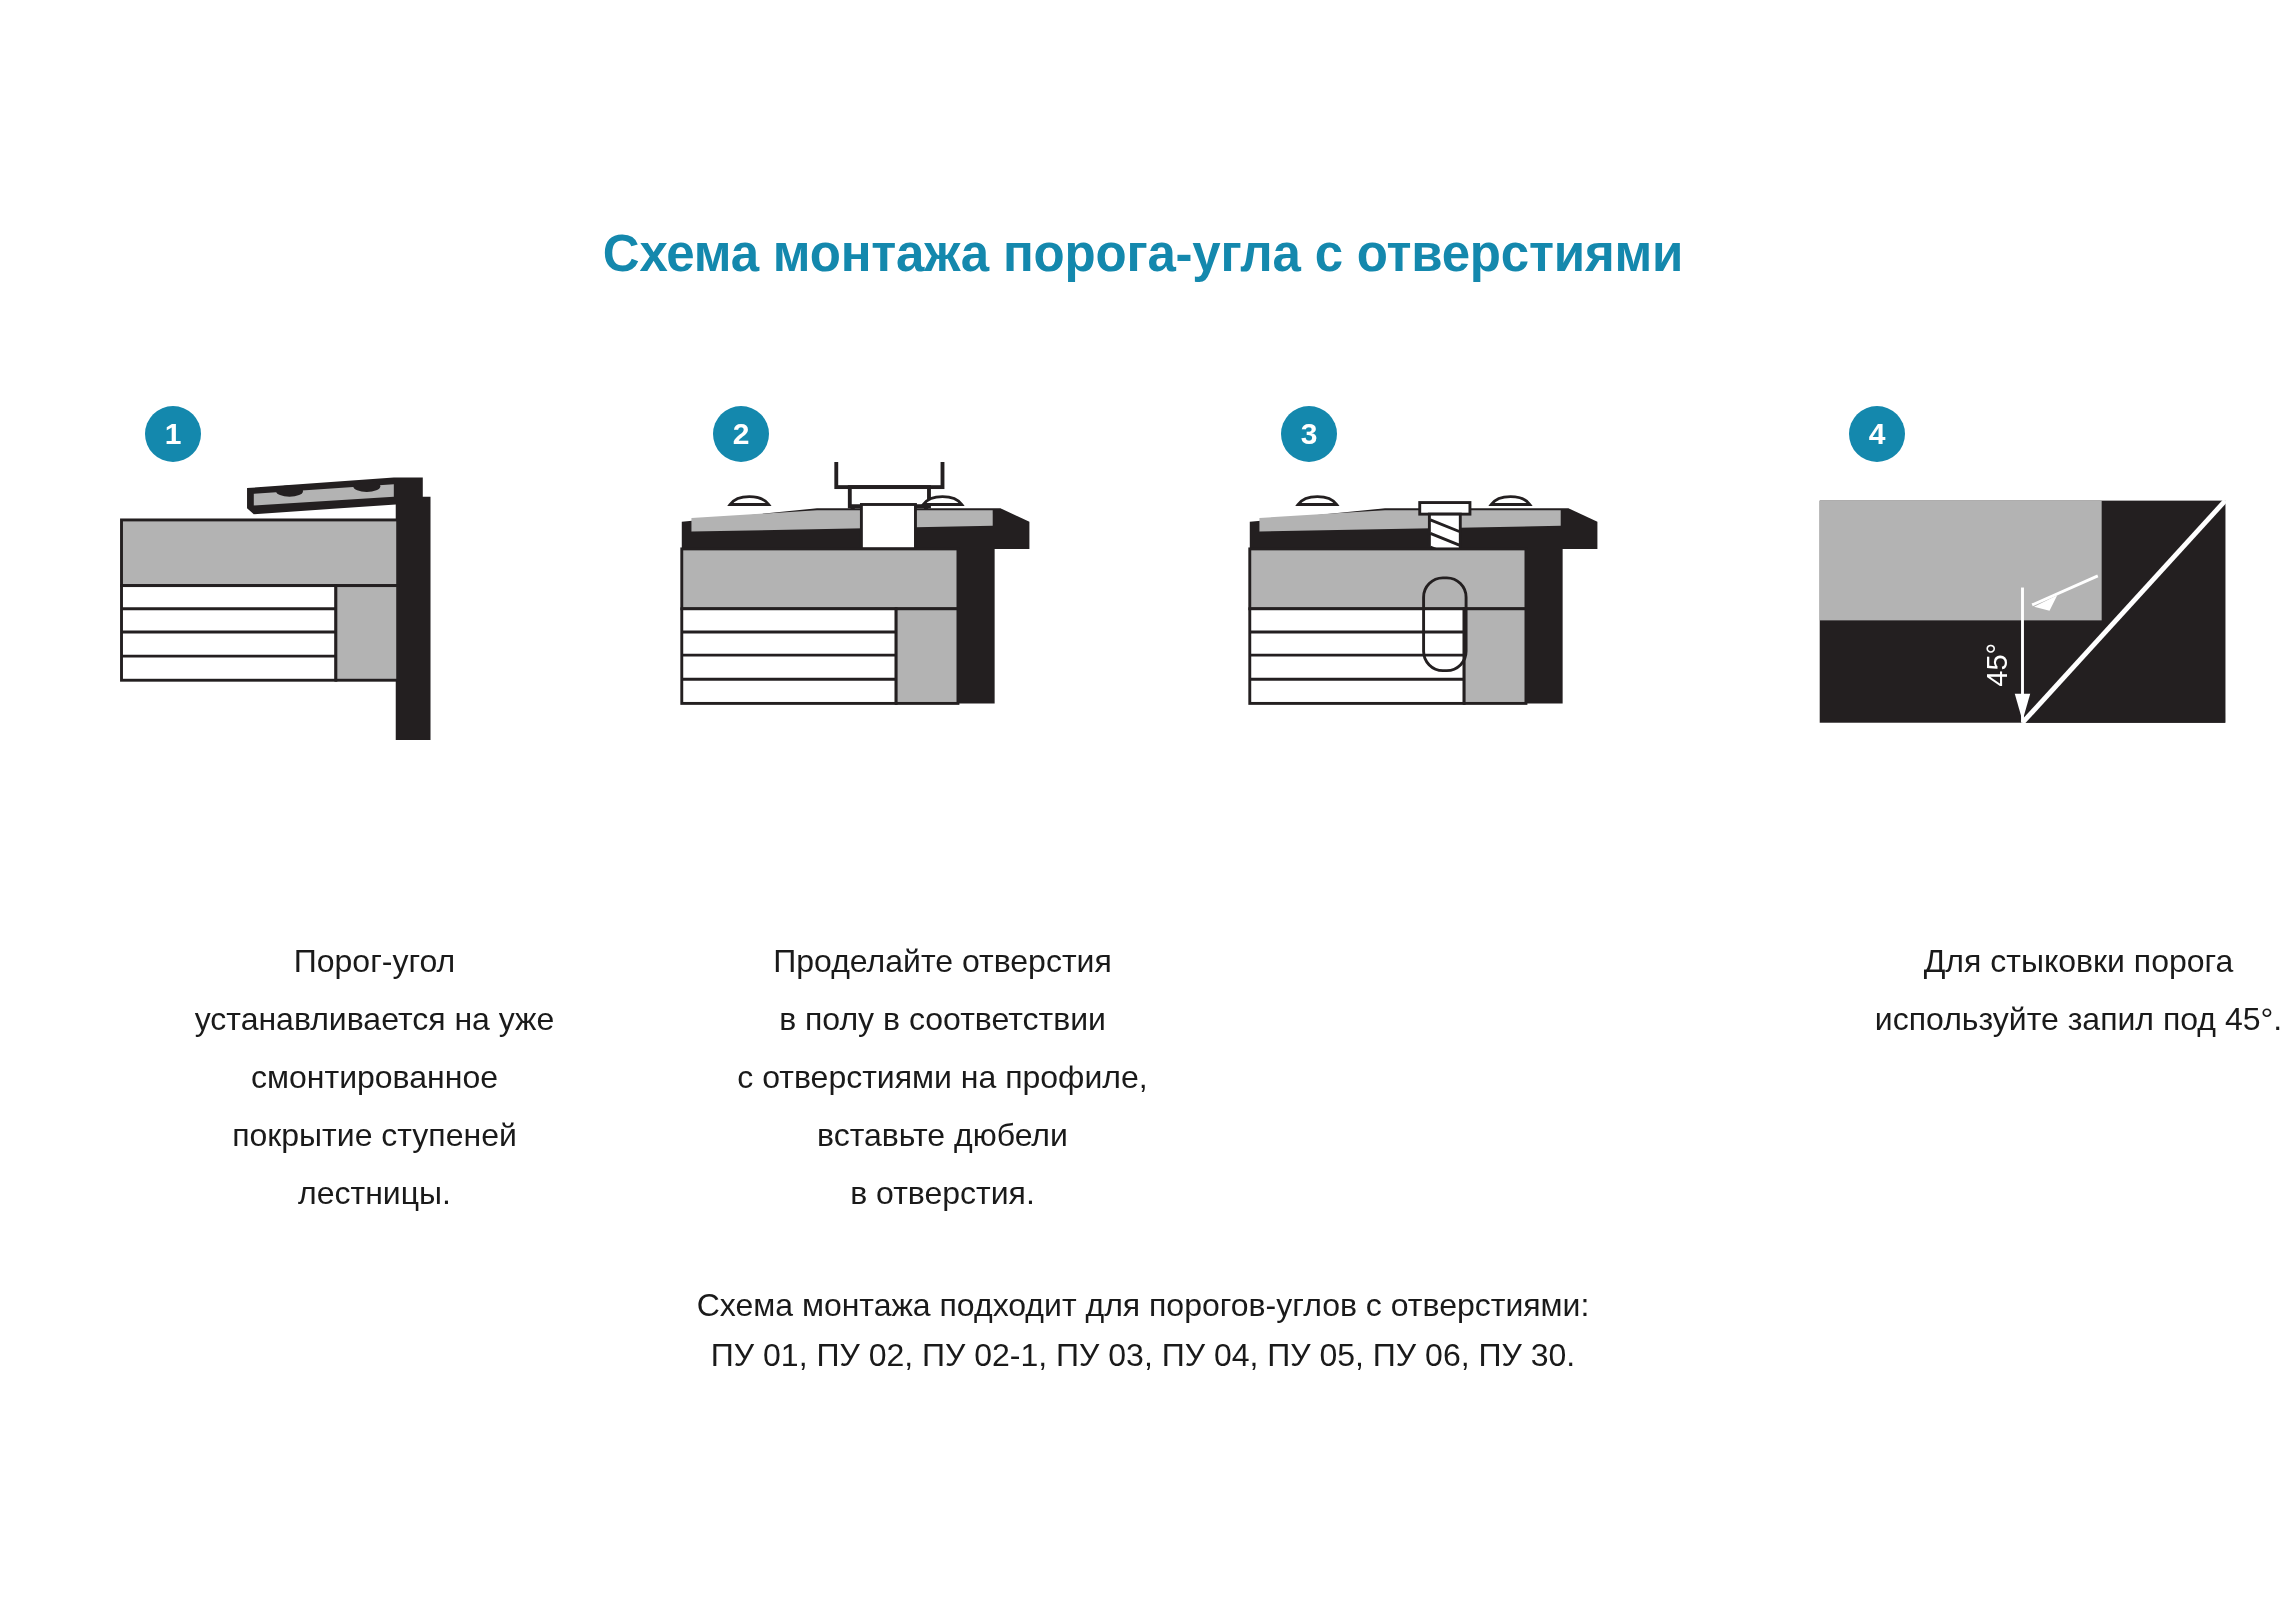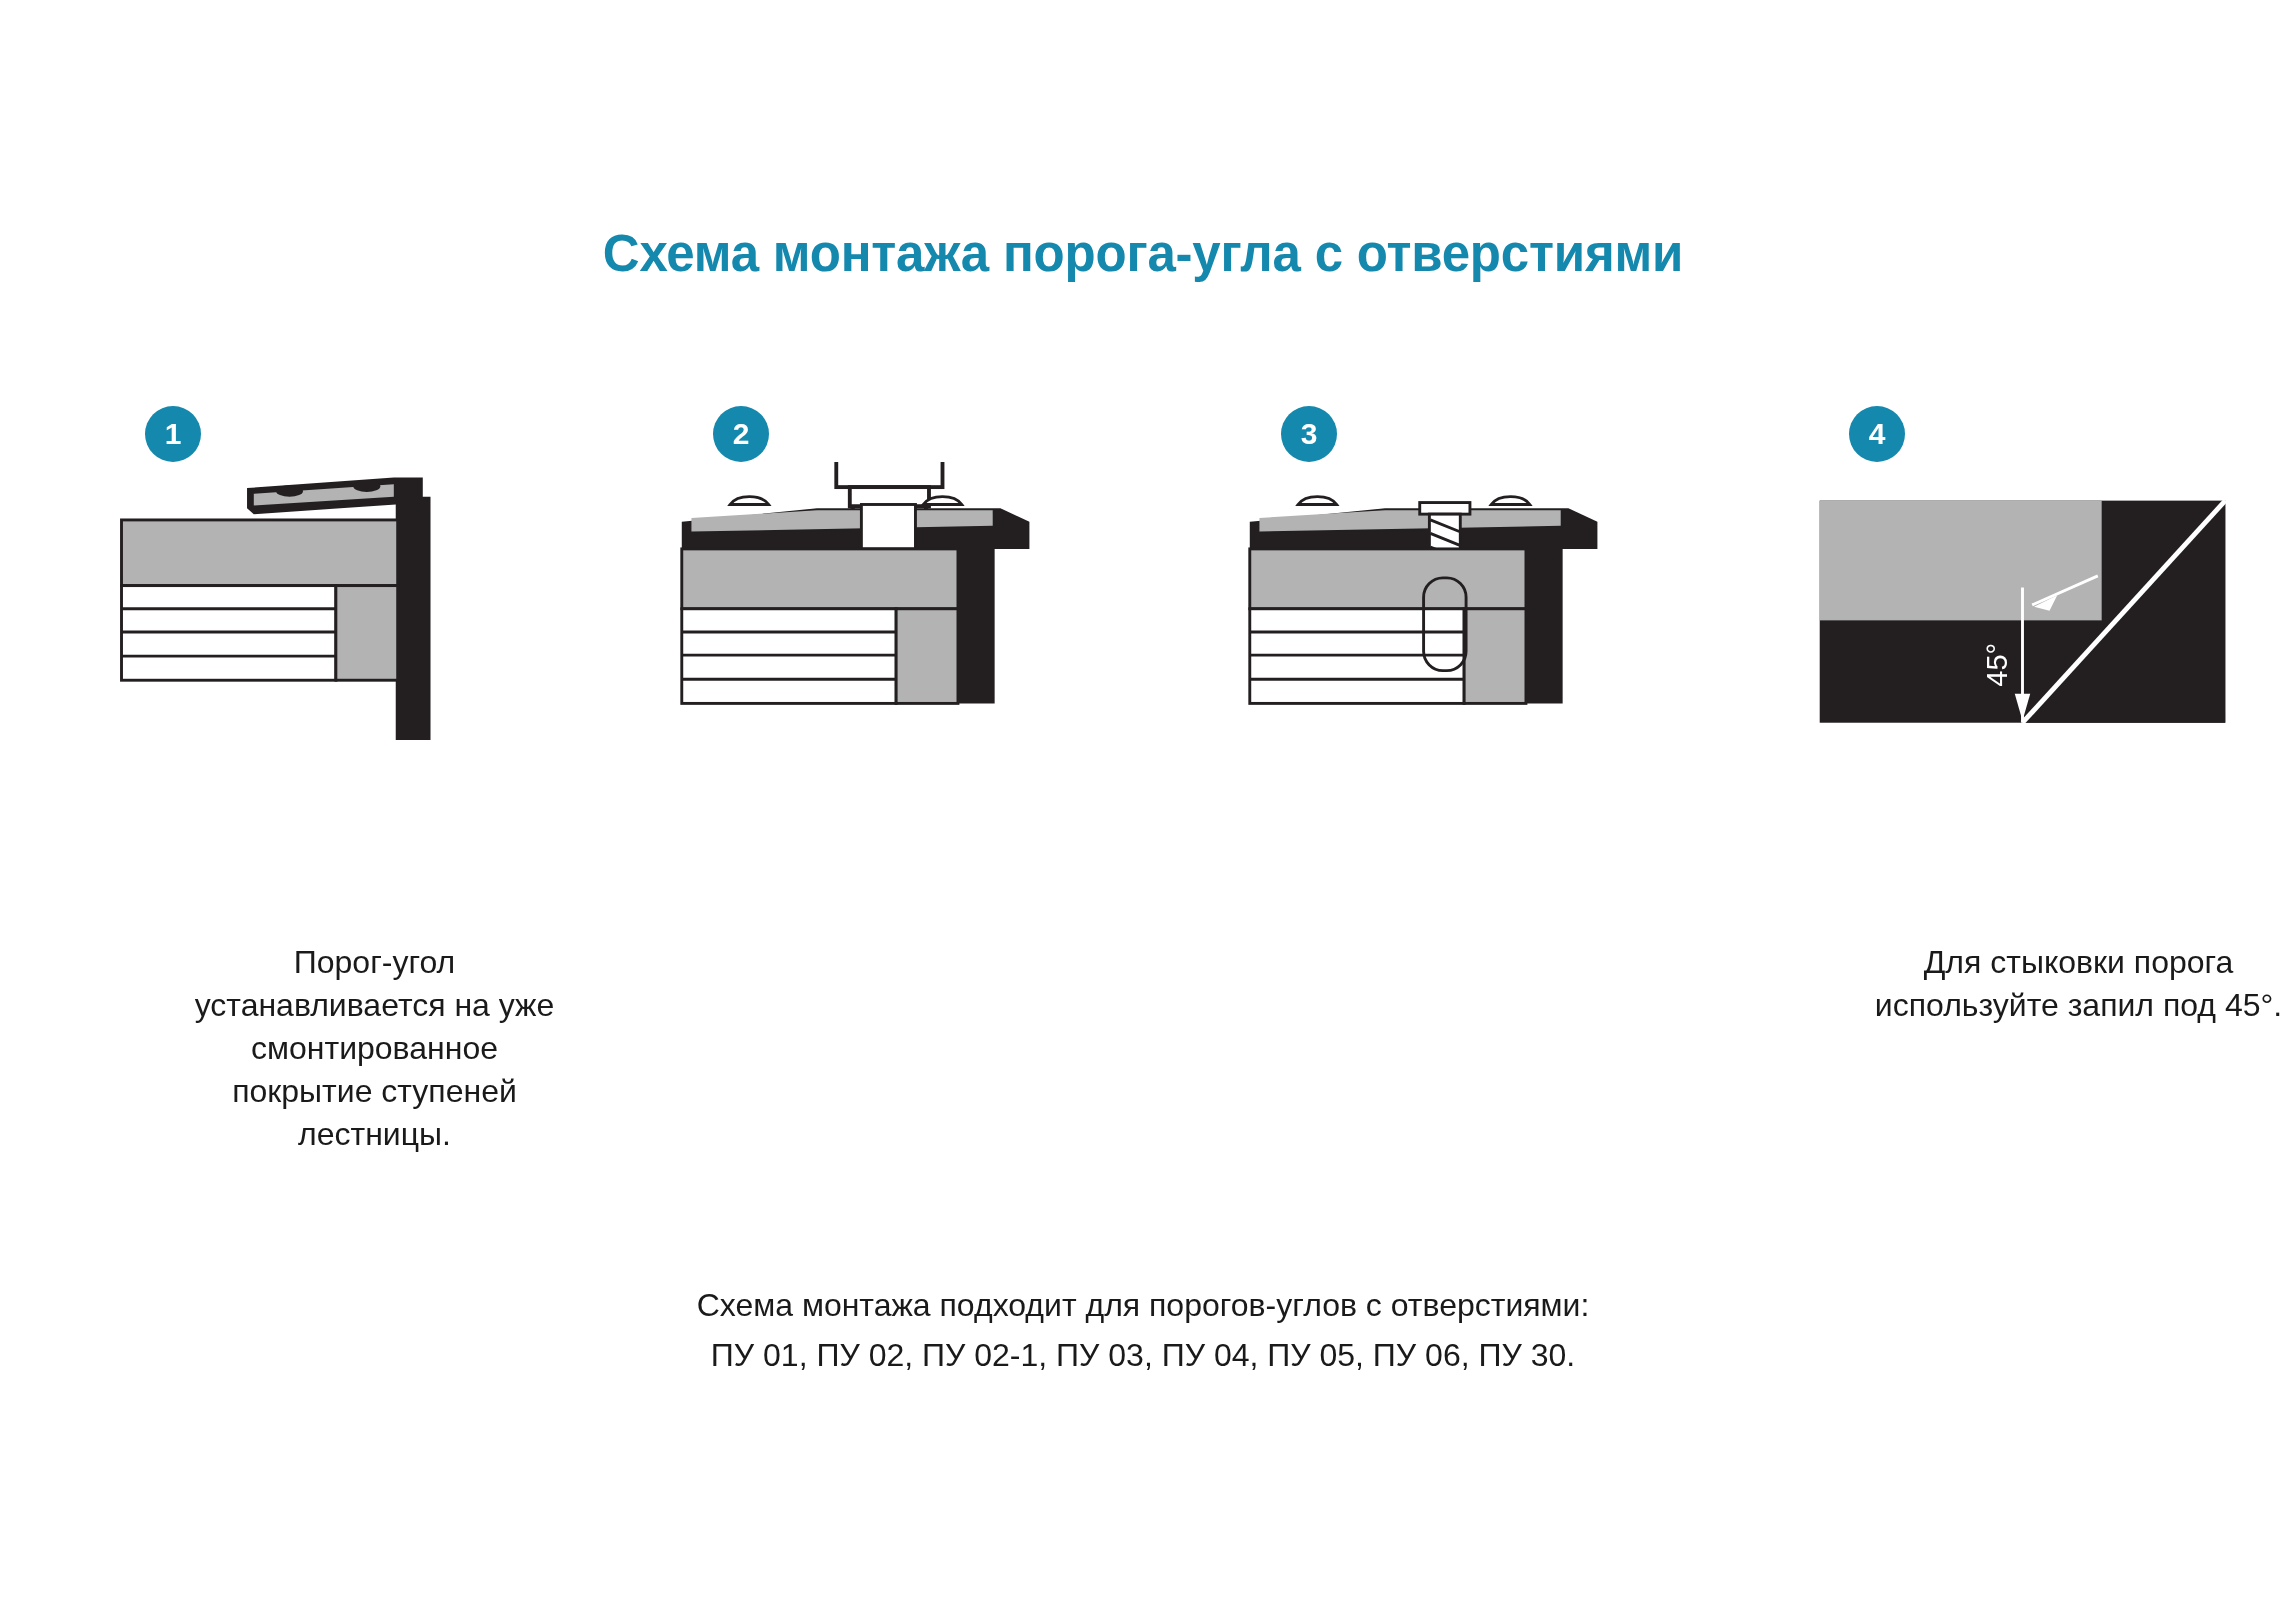--- a/index.html
+++ b/index.html
@@ -69,24 +69,24 @@
   }
 
   .art {
     position: relative;
     width: 541px;
     height: 463px;
   }
   .art svg { display: block; }
 
   .caption {
-    margin-top: 16px;
+    margin-top: 7px;
     text-align: center;
     font-size: 32px;
-    line-height: 43px;
+    line-height: 58px;
     color: #1a1a1a;
     padding: 0 7.7px;
     white-space: pre-line;
   }
 
   
   .footer {
     position: absolute;
     top: 1280px;
     left: 0;
@@ -155,20 +155,25 @@
 
           <rect x="10" y="90" width="286" height="62" fill="#b3b3b3" stroke="#231f20" stroke-width="3"></rect>
           <rect x="10" y="152" width="222" height="98" fill="#ffffff" stroke="#231f20" stroke-width="3"></rect>
           <line x1="10" y1="176" x2="232" y2="176" stroke="#231f20" stroke-width="3"></line>
           <line x1="10" y1="200" x2="232" y2="200" stroke="#231f20" stroke-width="3"></line>
           <line x1="10" y1="225" x2="232" y2="225" stroke="#231f20" stroke-width="3"></line>
           <rect x="232" y="152" width="64" height="98" fill="#b3b3b3" stroke="#231f20" stroke-width="3"></rect>
           <path d="M296 90 L334 90 L334 250 L296 250 Z" fill="#231f20"></path>
         </svg>
       </div>
+      <div class="caption">Проделайте отверстия
+в полу в соответствии
+с отверстиями на профиле,
+вставьте дюбели
+в отверстия.</div>
     </div>
 
     <div class="step step-3">
       <div class="badge">3</div>
       <div class="art">
         <svg width="541" height="309" viewBox="0 0 560 320">
 
           <path d="M10 62 L150 48 L340 48 L370 62 L370 90 L10 90 Z" fill="#231f20"></path>
           <path d="M20 58 L150 50 L332 50 L332 66 L20 72 Z" fill="#b3b3b3"></path>
           <path d="M60 44 a22 14 0 0 1 40 0 z" fill="#ffffff" stroke="#231f20" stroke-width="3"></path>

